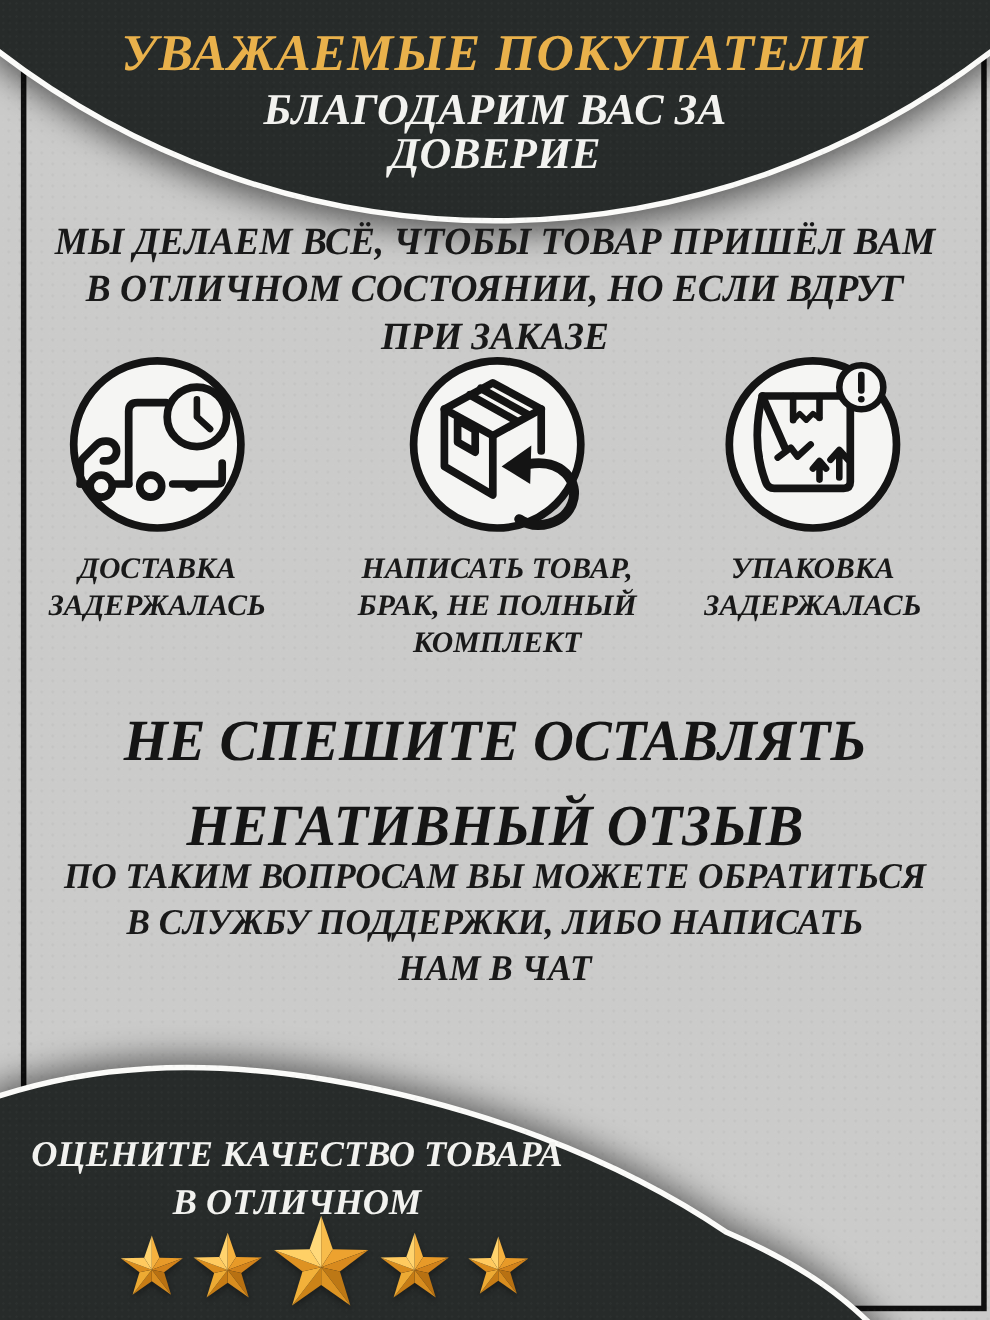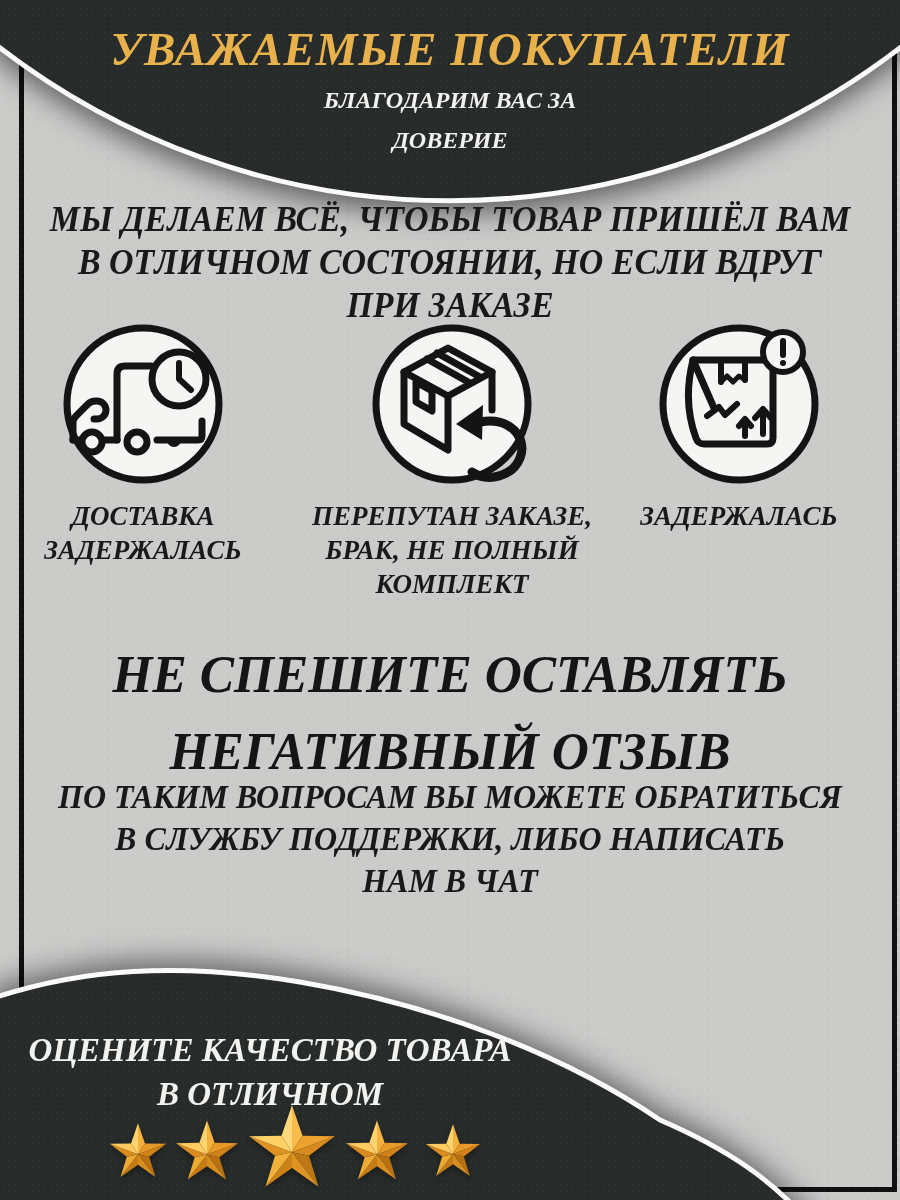--- a/index.html
+++ b/index.html
@@ -27,21 +27,21 @@
   .grain{
     position:absolute;inset:0;pointer-events:none;opacity:.5;
     background-image:
       radial-gradient(rgba(255,255,255,0.05) 1px, transparent 1.3px),
       radial-gradient(rgba(0,0,0,0.07) 1px, transparent 1.4px);
     background-size:6px 6px, 10px 10px;
     background-position:0 0, 3px 4px;
   }
   .txt{position:absolute;left:0;width:900px;text-align:center;font-weight:700;}
   .title{top:22px;font-size:47px;color:#e9b14b;letter-spacing:1px;}
-  .subtitle{top:80px;font-size:24px;line-height:40px;color:#f2f2ef;}
+  .subtitle{top:80px;font-size:40px;line-height:40px;color:#f2f2ef;}
   .intro{top:198px;font-size:35px;line-height:43px;color:#191919;transform:scaleX(.97);}
   .warning{top:636px;font-size:53px;line-height:77px;color:#151515;transform:scaleX(.97);}
   .support{top:776px;font-size:33px;line-height:42px;color:#191919;transform:scaleX(.97);}
   .issues{position:absolute;top:322px;left:0;width:900px;height:270px;padding-left:43px;}
   .issue{position:absolute;width:300px;text-align:center;}
   .issue svg.badge-circle{display:block;margin:0 auto;}
   .issue .label{margin-top:13px;font-size:27px;line-height:34px;font-weight:700;color:#191919;}
   .issue1{left:-7px;} .issue2{left:302px;} .issue3{left:589px;}
   .footer-title{top:1028px;width:540px;font-size:33px;line-height:44px;color:#f2f2ef;}
   .stars{
@@ -112,21 +112,21 @@
           <path d="M34 50 V102 L78 128 V74"></path>
           <path d="M122 50 V88"></path>
           <path d="M57 37 L100 61"></path>
           <path d="M67 31 L110 55"></path>
           <path d="M46 60 L46 80 L62 89 L62 69 Z"></path>
           <path d="M110 100 C 140 94, 158 116, 150 136 C 143 154, 118 161, 102 150" stroke-width="9"></path>
         </g>
         <polygon points="113,83 86,102 112,118" fill="#141414"></polygon>
       </svg>
       <div class="label">
-        <div>ПЕРЕПУТАН ЗАКАЗЕ,</div>
+        <div>НАПИСАТЬ ТОВАР,</div>
         <div>БРАК, НЕ ПОЛНЫЙ</div>
         <div>КОМПЛЕКТ</div>
       </div>
     </div>
 
     <div class="issue issue3">
       <svg class="badge-circle" width="164" height="164" viewBox="0 0 164 164">
         <circle cx="82" cy="82" r="76" fill="#f5f5f3" stroke="#141414" stroke-width="7"></circle>
         <g class="ico">
           <path d="M36 38 C 29 66, 30 92, 39 116 Q41 122 47 122 H110 Q116 122 116 116 V45 Q116 38 109 38 Z"></path>
@@ -135,20 +135,21 @@
           <path d="M64 38 V60 M88 38 V58" stroke-width="6"></path>
           <path d="M64 60 L70 54 L76 60 L82 54 L88 58" stroke-width="5"></path>
           <path d="M106 112 V88 M98 96 L106 87 L114 96" stroke-width="6"></path>
           <path d="M88 114 V98 M82 104 L88 97 L94 104" stroke-width="6"></path>
         </g>
         <circle cx="126" cy="30" r="20" fill="#f5f5f3" stroke="#141414" stroke-width="6"></circle>
         <path d="M126 19 V33" stroke="#141414" stroke-width="6" stroke-linecap="round"></path>
         <circle cx="126" cy="41" r="3" fill="#141414"></circle>
       </svg>
       <div class="label">
+        <div>УПАКОВКА</div>
         <div>ЗАДЕРЖАЛАСЬ</div>
       </div>
     </div>
   </div>
 
   <div class="txt warning">
     <div>НЕ СПЕШИТЕ ОСТАВЛЯТЬ</div>
     <div>НЕГАТИВНЫЙ ОТЗЫВ</div>
   </div>
 

